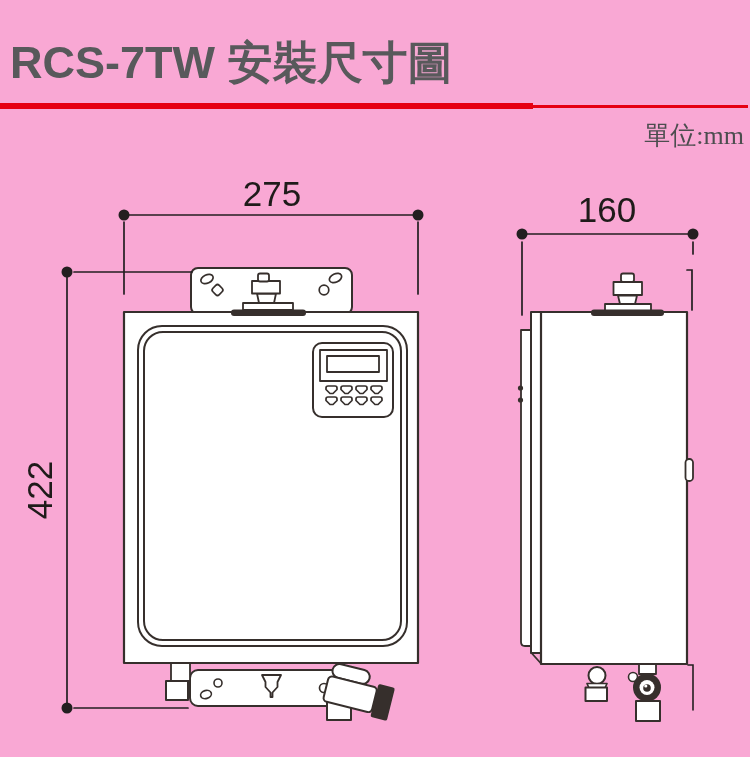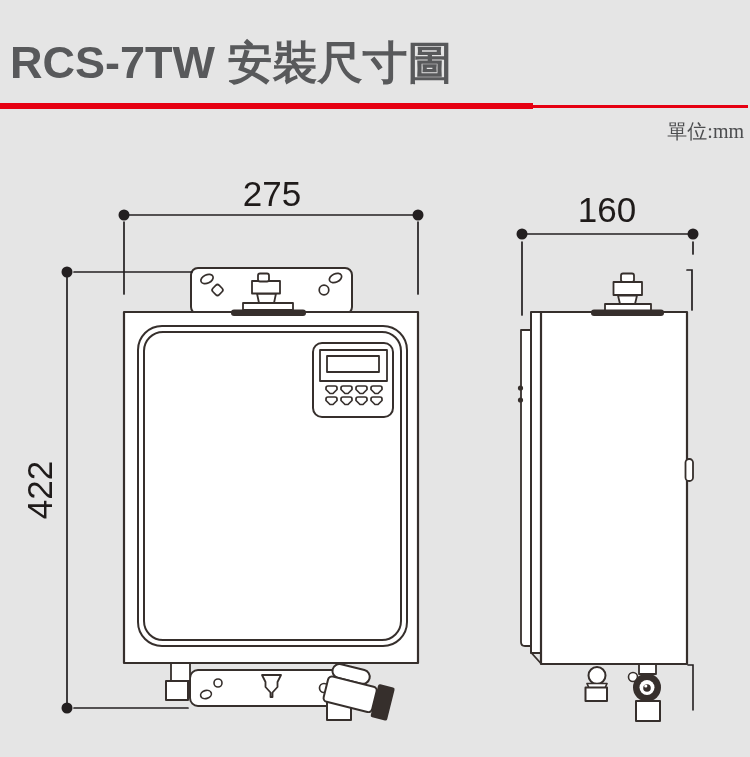--- a/index.html
+++ b/index.html
@@ -1,22 +1,22 @@
 <!DOCTYPE html>
 <html><head>
 <meta charset="utf-8">
 <style>
   html,body{margin:0;padding:0;background:#ffffff;}
-  .page{position:relative;width:750px;height:757px;background:#e5e5e5;overflow:hidden;
+  .page{position:relative;width:750px;height:757px;background:#f9a8d4;overflow:hidden;
         font-family:"Liberation Sans",sans-serif;}
   .title{position:absolute;left:10px;top:40px;font-size:45px;line-height:1;
          font-weight:bold;color:#58595b;letter-spacing:0px;white-space:nowrap;}
   .rule-thick{position:absolute;left:0;top:103px;width:533px;height:6px;background:#e60012;}
   .rule-thin{position:absolute;left:533px;top:104.5px;width:215px;height:3px;background:#e60012;}
-  .unit-label{position:absolute;right:6px;top:118px;font-size:20px;color:#4c4d4f;
+  .unit-label{position:absolute;right:6px;top:118px;font-size:26px;color:#4c4d4f;
           font-family:"Liberation Serif",serif;white-space:nowrap;}
   svg{position:absolute;left:0;top:0;}
   svg text{font-family:"Liberation Sans",sans-serif;font-size:35px;fill:#1f1b1a;}
 </style>
 </head>
 <body>
 
 <div class="page">
 
   <div class="title">RCS-7TW 安裝尺寸圖</div>

